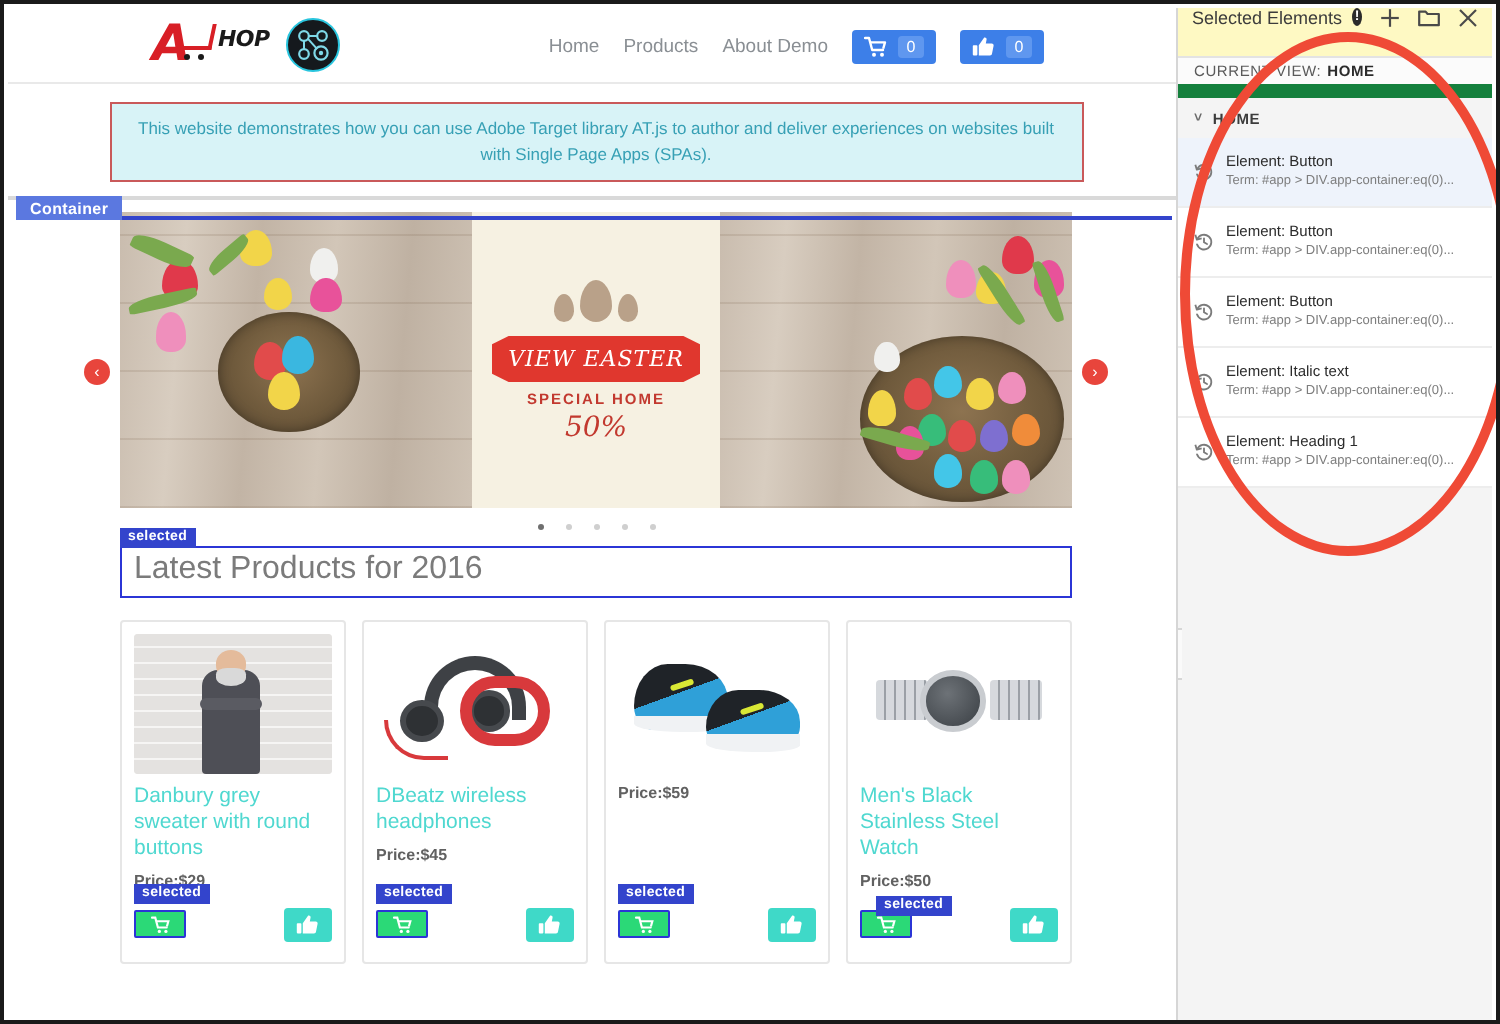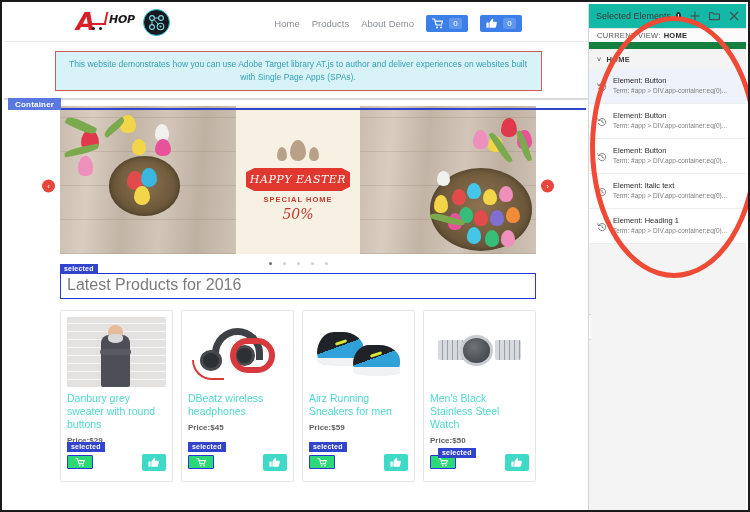--- a/index.html
+++ b/index.html
@@ -274,22 +274,22 @@
     border-radius: 2px;
   }
 
   
   .panel {
     position: absolute; right: 2px; top: 2px; width: 158px; height: 506px;
     background: #f4f4f4; border-left: 1px solid #d6d6d6;
     overflow: hidden;
   }
   .panel-head {
-    height: 25px; background: #14b8a6; border-bottom: 1px solid #e3e3e3;
-    display: flex; align-items: center; padding: 0 7px;
+    height: 25px; background: #fef9c3; border-bottom: 1px solid #e3e3e3;
+    display: flex; align-items: flex-start; padding: 0 7px;
   }
   .panel-title { font-size: 9px; color: #3c3c3c; white-space: nowrap; }
   .info-icon {
     width: 9px; height: 9px; border-radius: 50%; background: #2b2b2b;
     color: #fff; font-size: 7px; line-height: 9px; text-align: center;
     margin-left: 5px; font-weight: bold; cursor: pointer;
   }
   .panel-head .spacer { flex: 1; }
   .hicon { cursor: pointer; color: #4a4a4a; margin-left: 9px; display: flex; }
   .current-view {
@@ -416,21 +416,21 @@
           <div class="leaf" style="left:24%;top:12%;width:14%;height:5%;transform:rotate(-40deg);"></div>
         </div>
 
         <div class="slide-mid">
           <div class="easter-eggs">
             <span class="e" style="width:10px;height:14px;"></span>
             <span class="e" style="width:16px;height:21px;"></span>
             <span class="e" style="width:10px;height:14px;"></span>
           </div>
           <div class="ribbon">
-            <span>HAPPY  EASTER</span>
+            <span>VIEW  EASTER</span>
           </div>
           <div class="special-offer">SPECIAL HOME</div>
           <div class="percent">50%</div>
         </div>
 
         <div class="slide-right">
           <div class="wood"></div>
           <div class="nest" style="left:40%;top:42%;width:58%;height:56%;"></div>
           <div class="egg" style="left:52%;top:56%;width:8%;height:11%;background:#e14b4b;"></div>
           <div class="egg" style="left:61%;top:52%;width:8%;height:11%;background:#43c6e8;"></div>
@@ -534,21 +534,20 @@
 
       <div class="card card3">
         <div class="card-img" style="background:#fff;">
           <div class="shoe" style="left:8%;top:22%;width:48%;height:46%;"></div>
           <div class="shoe-sole" style="left:8%;top:58%;width:48%;height:12%;"></div>
           <div class="shoe-acc" style="left:26%;top:34%;width:12%;height:4%;transform:rotate(-18deg);"></div>
           <div class="shoe" style="left:44%;top:40%;width:48%;height:42%;"></div>
           <div class="shoe-sole" style="left:44%;top:72%;width:48%;height:12%;"></div>
           <div class="shoe-acc" style="left:62%;top:52%;width:12%;height:4%;transform:rotate(-18deg);"></div>
         </div>
-        <div class="card-title">Airz Running Sneakers for men</div>
         <div class="card-price">Price:$59</div>
         <div class="card-actions">
           <span class="sel-tag card-sel-tag">selected</span>
           <div class="btn-cart">
             <svg width="11" height="9" viewBox="0 0 12 11">
                 <path d="M0.5 1h2l1.6 6h5.4" stroke="#fff" stroke-width="1.3" fill="none" stroke-linecap="round"></path>
                 <path d="M3.2 3.2h7.3l-.9 3.2" stroke="#fff" stroke-width="1.3" fill="none"></path>
                 <circle cx="5" cy="9.4" r="1" fill="#fff"></circle>
                 <circle cx="9" cy="9.4" r="1" fill="#fff"></circle>
               </svg>

